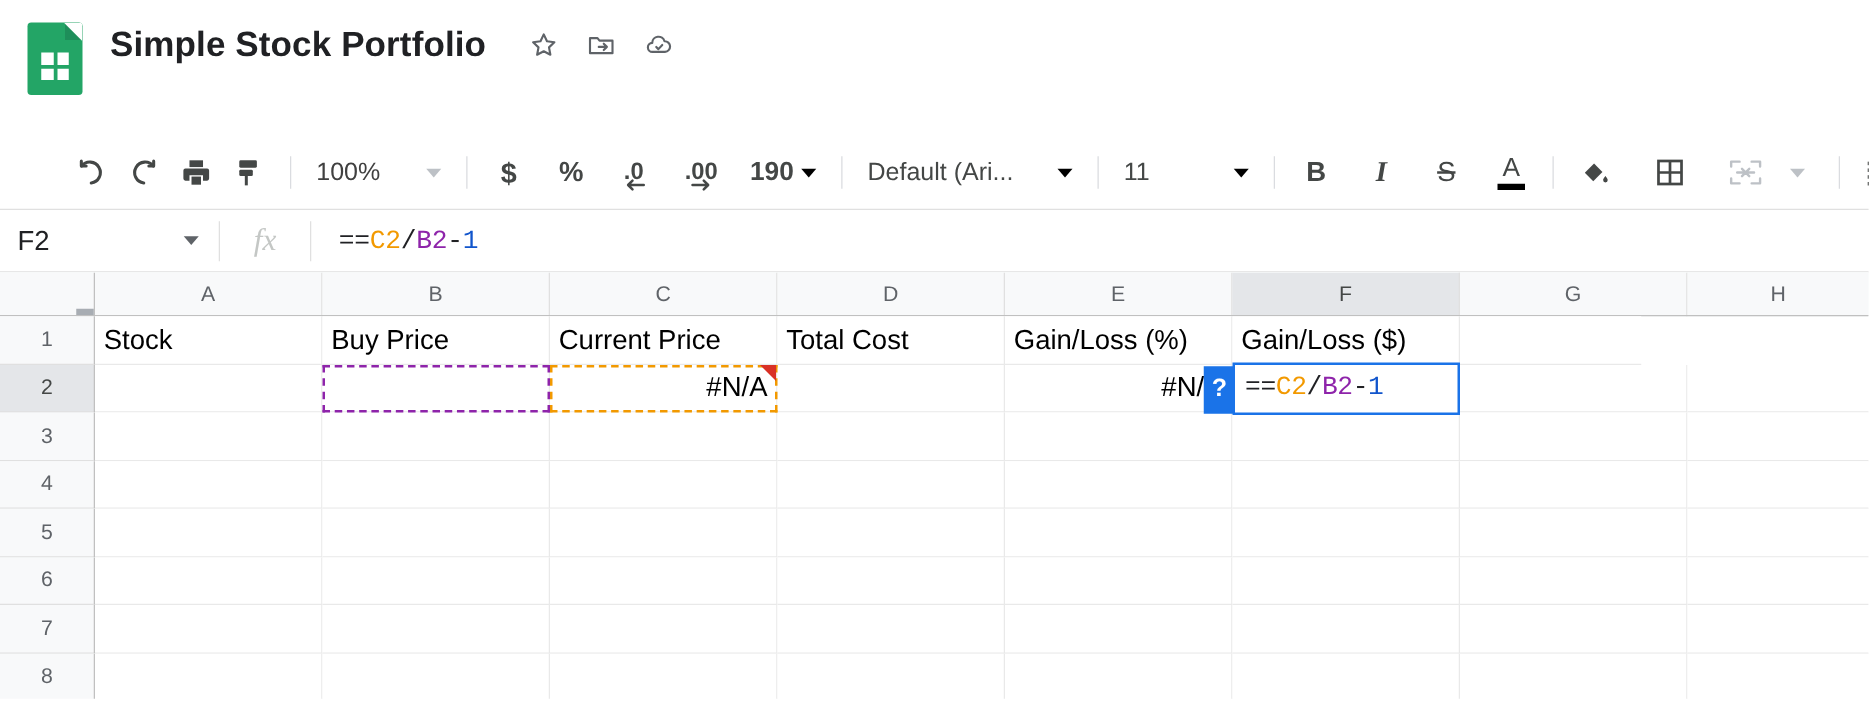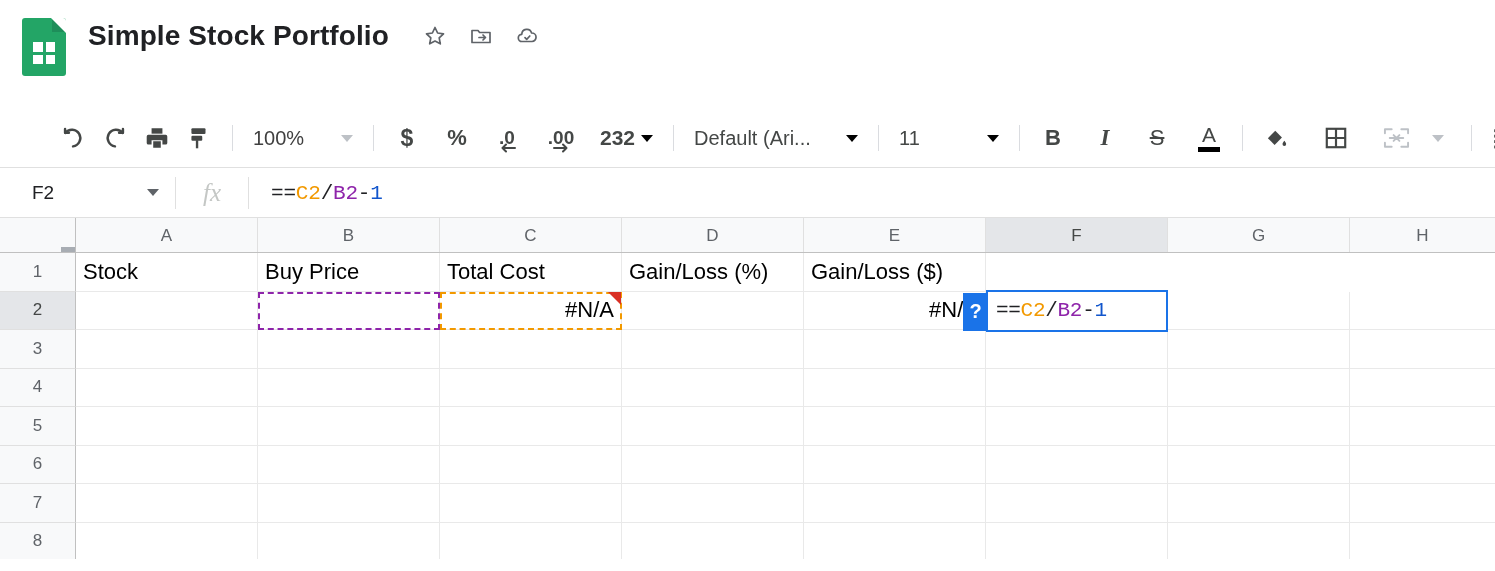--- a/index.html
+++ b/index.html
@@ -84,21 +84,21 @@
   .formulabar {
     height: 50px; display: flex; align-items: center; position: relative; background: #fff;
   }
   .formulabar::after {
     content: ""; position: absolute; left: 0; right: 0; bottom: 0; height: 1px; background: #e0e0e0;
   }
   .namebox {
     width: 175px; height: 100%; display: flex; align-items: center; padding-left: 14px;
     position: relative;
   }
-  .namebox .nb-text { font-size: 19px; color: #202124; margin-left: 18px; }
+  .namebox .nb-text { font-size: 22px; color: #202124; }
   .namebox .nb-caret { position: absolute; right: 16px; top: 21px; color:#5f6368; }
   .fb-sep { width: 1px; height: 32px; background: #e0e0e0; flex: none; }
   .fx {
     width: 72px; text-align: center; font-size: 25px; color: #c4c7c5;
     font-family: "Liberation Serif", serif; font-style: italic;
   }
   .formula-text {
     font-family: "Liberation Mono", monospace; font-size: 21px; padding-left: 22px;
     letter-spacing: -.2px; white-space: nowrap;
   }
@@ -268,21 +268,21 @@
       <path d="M15 6H3M6 2.5L2.5 6 6 9.5"></path>
     </svg>
   </div>
   <div class="tb-btn" style="margin-left:12px;position:relative;">
     <span class="tb-text" style="font-weight:700;font-size:19px;">.00</span>
     <svg style="position:absolute;left:12px;top:25px;" width="17" height="12" viewBox="0 0 17 12" fill="none" stroke="currentColor" stroke-width="2" stroke-linecap="round" stroke-linejoin="round">
       <path d="M2 6h12M11 2.5L14.5 6 11 9.5"></path>
     </svg>
   </div>
   <div class="tb-combo" style="margin-left:10px;">
-    <span class="tb-text" style="font-weight:700;font-size:21px;">232</span>
+    <span class="tb-text" style="font-weight:700;font-size:21px;">190</span>
     <span class="caret"></span>
   </div>
 
   <div class="tb-sep"></div>
 
   <div class="tb-combo" style="width:180px;justify-content:space-between;">
     <span class="tb-text">Default (Ari...</span>
     <span class="caret"></span>
   </div>
 
@@ -370,20 +370,21 @@
     <div class="ch active">F</div>
     <div class="ch">G</div>
     <div class="ch last">H</div>
   </div>
 
   <div class="rows" id="rows-container">
       <div class="row">
         <div class="rh">1</div>
         <div class="cell">Stock</div>
         <div class="cell">Buy Price</div>
+        <div class="cell">Current Price</div>
         <div class="cell">Total Cost</div>
         <div class="cell">Gain/Loss (%)</div>
         <div class="cell">Gain/Loss ($)</div>
         <div class="cell last"></div>
       </div>
       <div class="row">
         <div class="rh active">2</div>
         <div class="cell"></div>
         <div class="cell"></div>
         <div class="cell right">#N/A<span class="err-tri" style="border-top-color: rgb(217, 48, 37);"></span></div>

